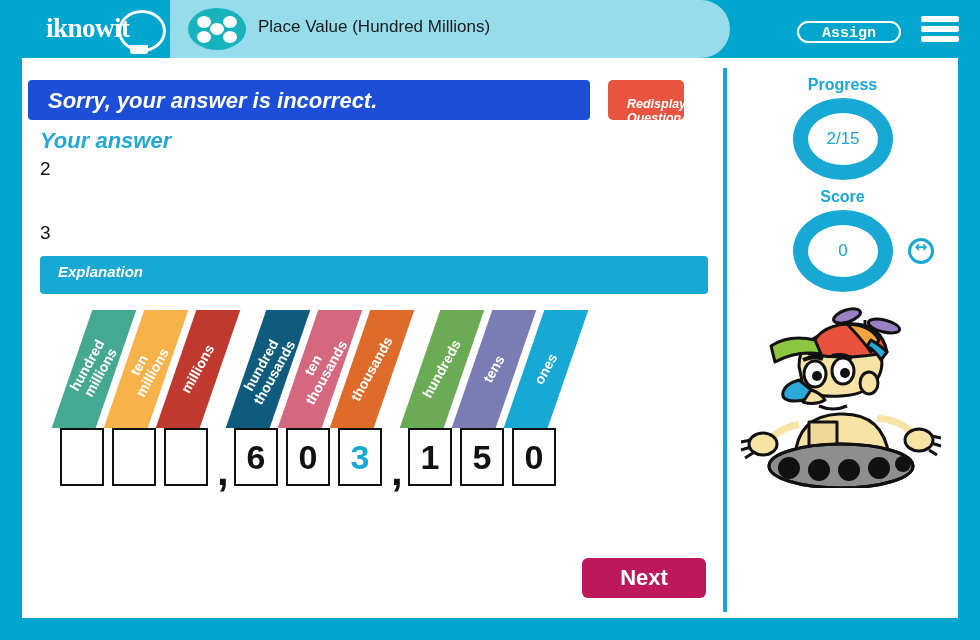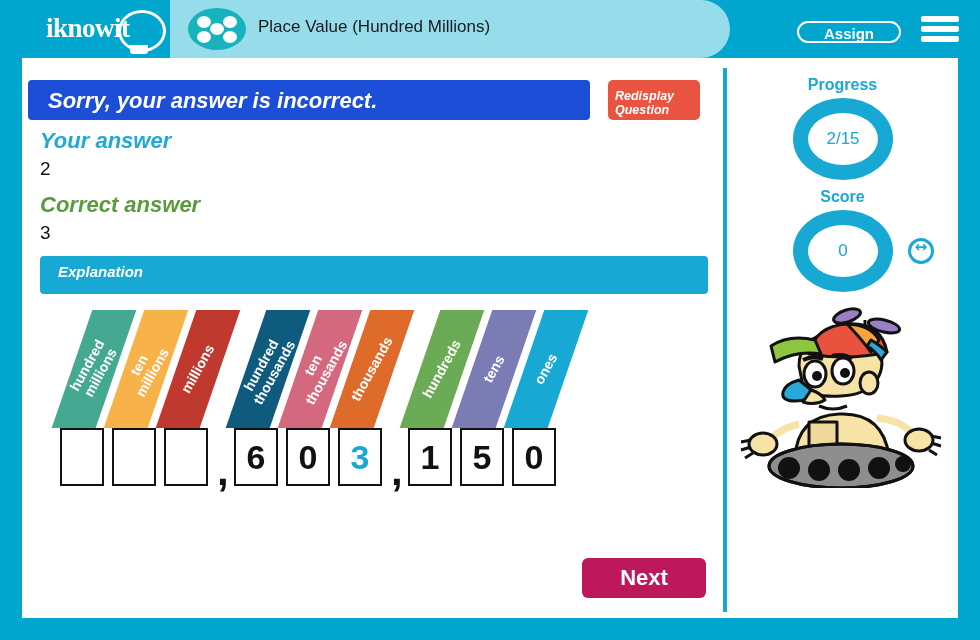--- a/index.html
+++ b/index.html
@@ -59,21 +59,21 @@
   .topic-icon i.d5{left:35px;top:23px;}
   .topic-title{
     position:absolute;left:88px;top:17px;
     font-family:"Liberation Sans", sans-serif;
     font-size:17px;color:#1b1b1b;
   }
 
   .assign-btn{
     position:absolute;left:797px;top:21px;width:104px;height:22px;
     border:2px solid #ffffff;border-radius:11px;background:transparent;
-    color:#ffffff;font-family:Liberation Sans, sans-serif;
+    color:#ffffff;font-family:Liberation Mono, monospace;
     font-weight:bold;font-size:15px;line-height:22px;text-align:center;
     cursor:pointer;box-sizing:border-box;padding:0;
   }
   .hamburger{
     position:absolute;left:921px;top:16px;width:38px;height:27px;cursor:pointer;
   }
   .hamburger span{
     position:absolute;left:0;width:38px;height:6px;background:#ffffff;border-radius:2px;
   }
   .hamburger span:nth-child(1){top:0;}
@@ -96,22 +96,22 @@
   .result-banner{
     position:absolute;left:6px;top:22px;width:562px;height:40px;
     background:#1d4ed8;border-radius:4px;
   }
   .result-text{
     position:absolute;left:20px;top:8px;
     font-family:"Liberation Sans", sans-serif;
     font-style:italic;font-weight:bold;font-size:22px;color:#ffffff;
   }
   .redisplay-btn{
-    position:absolute;left:586px;top:22px;width:92px;height:40px;
-    background:#e8543f;border-radius:5px;cursor:pointer;border:0;padding:0;
+    position:absolute;left:586px;top:22px;width:76px;height:40px;
+    background:#e8543f;border-radius:5px;cursor:pointer;border:0;padding:12px;
   }
   .redisplay-btn span{
     display:block;font-family:"Liberation Sans", sans-serif;
     font-style:italic;font-weight:bold;font-size:12.5px;color:#ffffff;
     line-height:14px;text-align:left;padding-left:7px;padding-top:5px;
   }
 
   .label-your{
     position:absolute;left:18px;top:70px;
     font-family:"Liberation Sans", sans-serif;
@@ -266,21 +266,20 @@
       <button class="redisplay-btn">
         <span>
           <i style="font-style:italic;display:block">Redisplay</i>
           <i style="font-style:italic;display:block">Question</i>
         </span>
       </button>
 
       <div class="label-your">Your answer</div>
       <div class="val-your">2</div>
 
-      <div class="label-correct">Correct answer</div>
       <div class="val-correct">3</div>
 
       <div class="explanation-bar">
         <span>Explanation</span>
       </div>
 
       <div class="pv">
         <div class="pv-tabs" id="pv-tabs">
             <div class="tab" style="left: 12px; background: rgb(69, 168, 144);">
               <div class="tab-label">hundred<br>millions</div>

